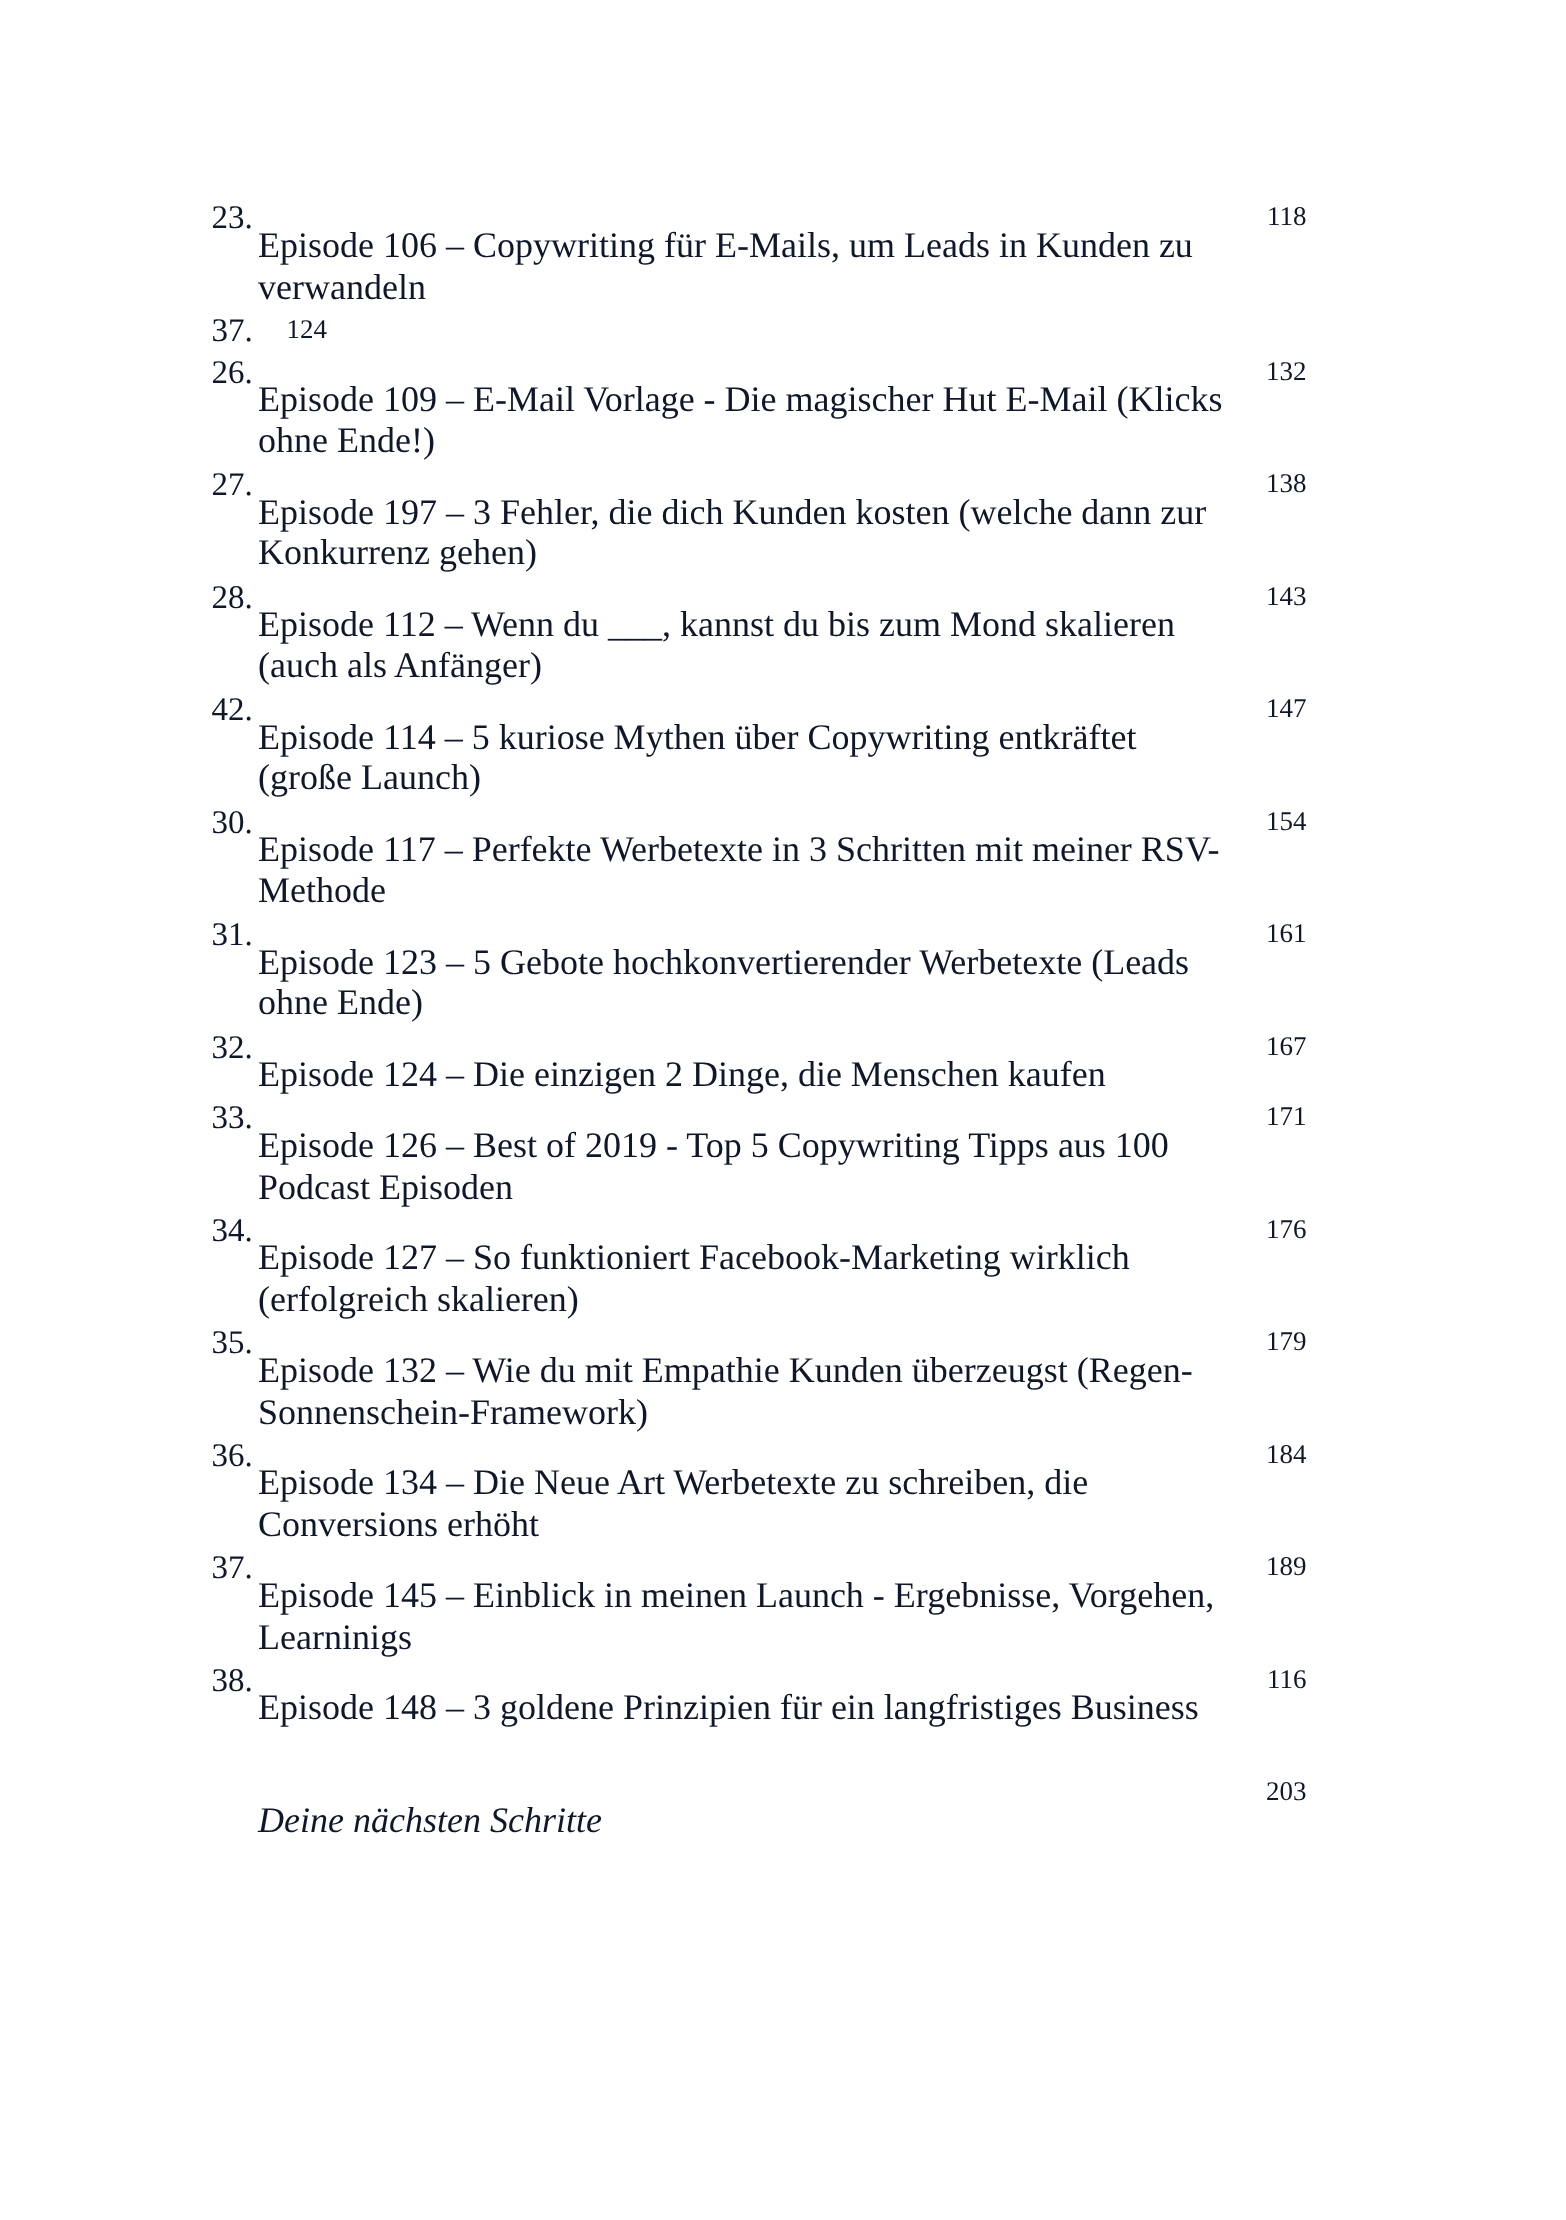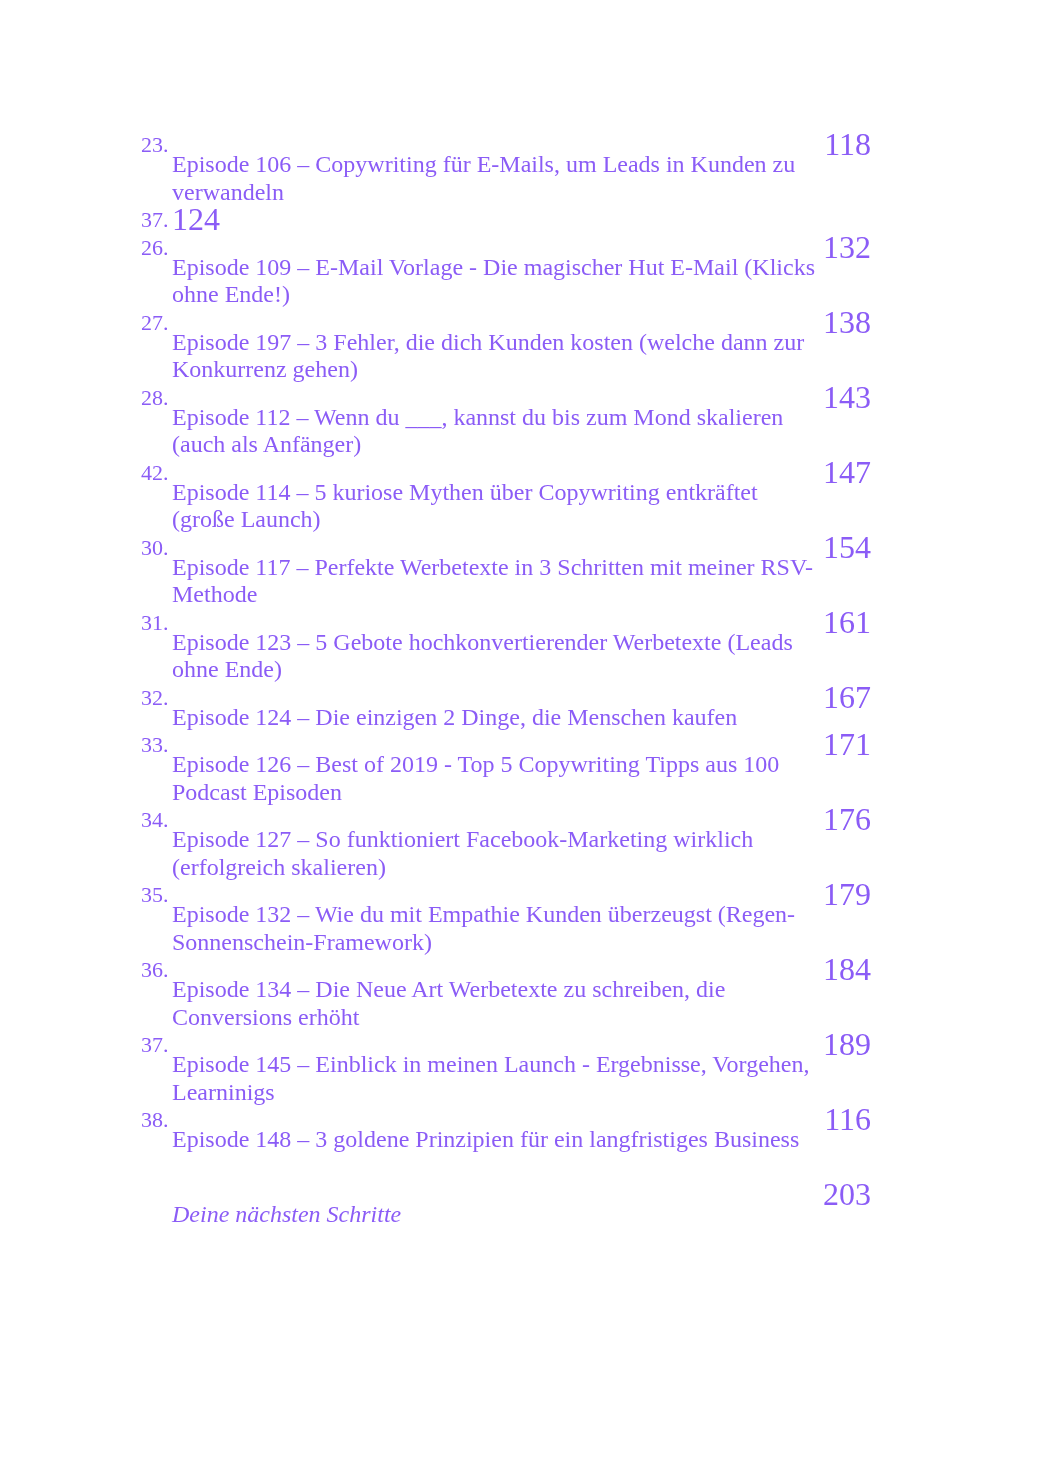--- a/index.html
+++ b/index.html
@@ -1,21 +1,21 @@
 <!DOCTYPE html>
 <html><head>
 <meta charset="utf-8">
 <style>
   html, body { margin: 0; padding: 0; background: #ffffff; }
   .page {
     position: relative;
     width: 1044px;
     height: 1480px;
     background: #ffffff;
-    color: #8b5cf6;
+    color: #0f172a;
     font-family: "Liberation Serif", serif;
     overflow: hidden;
   }
   .toc-wrap {
     padding: 131px 173px 0 141px;
   }
   .row {
     display: flex;
     align-items: flex-start;
   }
@@ -29,21 +29,21 @@
     min-width: 0;
     font-size: 24px;
     line-height: 27.5px;
     margin-top: 20px;
   }
   .line { white-space: nowrap; }
   .pg {
     flex: 0 0 auto;
     min-width: 46px;
     text-align: right;
-    font-size: 32px;
+    font-size: 18px;
     line-height: 27.5px;
   }
   .closing { margin-top: 27.5px; }
   .closing .title { font-style: italic; }
 </style>
 </head>
 <body>
 
 <div class="page">
   <div class="toc-wrap">

